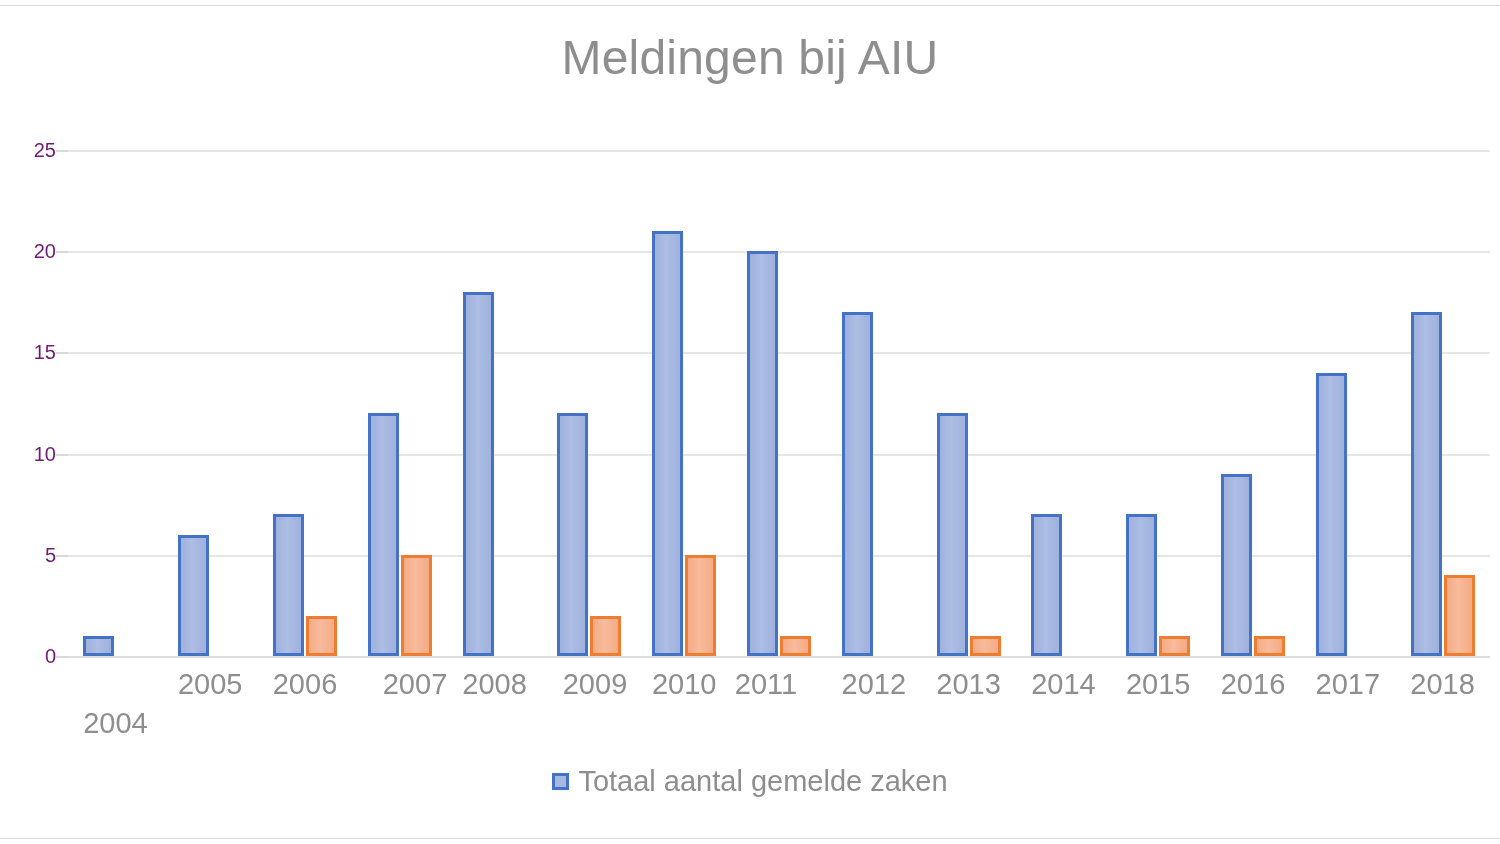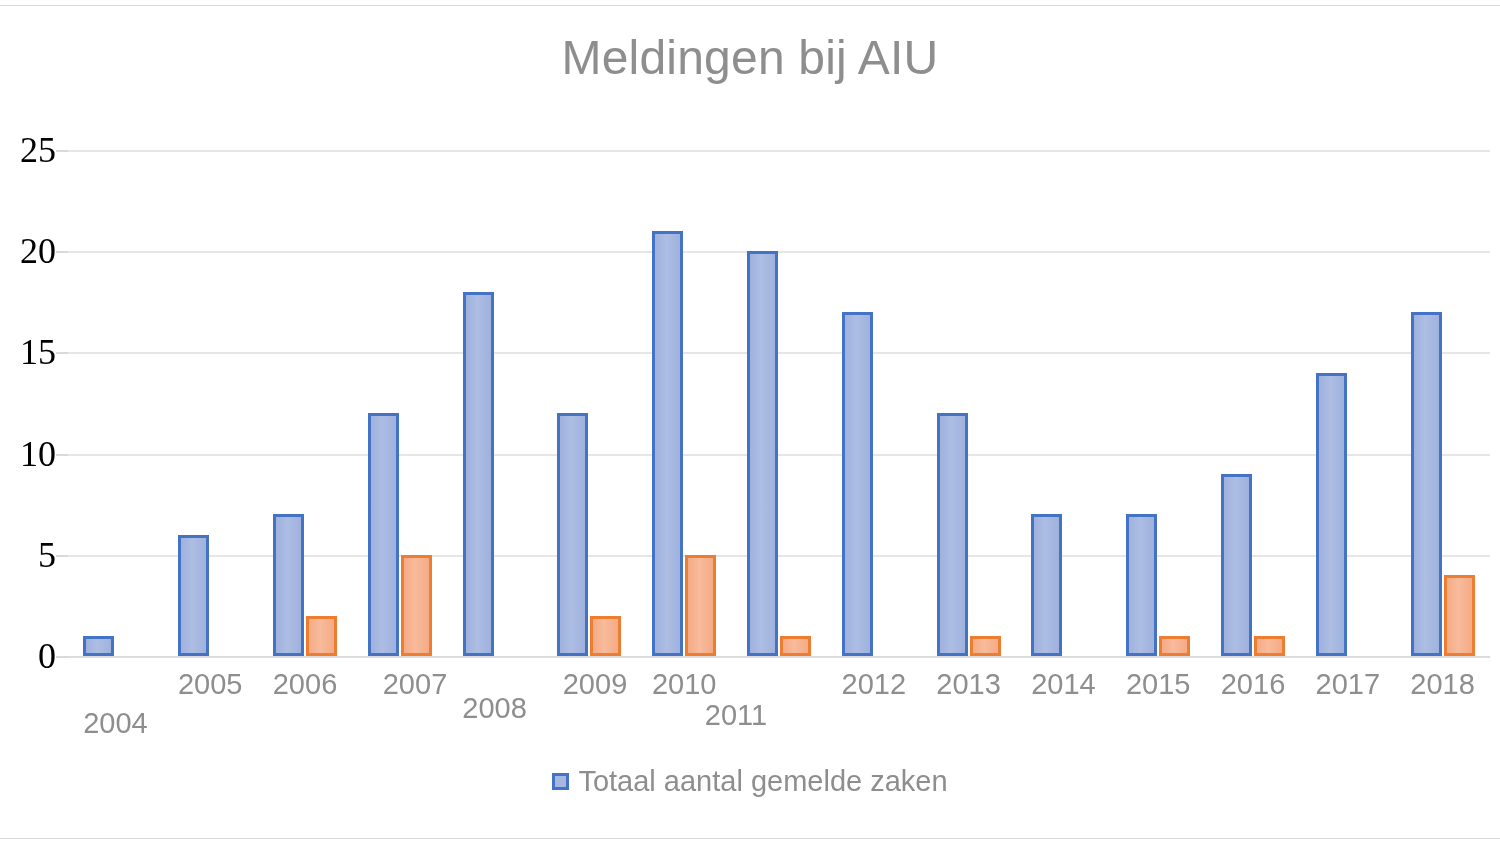--- a/index.html
+++ b/index.html
@@ -47,25 +47,24 @@
   }
   .axis-zero {
     position: absolute; left: 0; width: 100%;
     height: 2px; background: #dcdcdc; bottom: -2px;
   }
   .ytick-label {
     position: absolute;
     right: 1448px;           
     width: 52px;
     text-align: right;
-    font-size: 36px;
-    color: #000000;
+    font-size: 20px;
+    color: #701a75;
     transform: translateY(-50%);
     white-space: nowrap;
-    font-family: Liberation Serif, serif;
   }
   .ytick-mark {
     position: absolute;
     left: -12px; width: 12px; height: 2px;
     background: #d9d9d9;
   }
 
   .bars-layer {
     position: absolute; left: 0; bottom: 0; width: 100%; height: 100%;
   }
@@ -170,24 +169,24 @@
       <div class="ytick-label" style="top: 453.6px; left: 2px; right: auto; width: 54px;">10</div>
       <div class="ytick-label" style="top: 352.4px; left: 2px; right: auto; width: 54px;">15</div>
       <div class="ytick-label" style="top: 251.2px; left: 2px; right: auto; width: 54px;">20</div>
       <div class="ytick-label" style="top: 150px; left: 2px; right: auto; width: 54px;">25</div>
     </div>
   <div id="xlabels">
       <div class="xtick-label" style="left: 115.4px; margin-top: 39px;">2004</div>
       <div class="xtick-label" style="left: 210.2px;">2005</div>
       <div class="xtick-label" style="left: 305px;">2006</div>
       <div class="xtick-label" style="left: 415px;">2007</div>
-      <div class="xtick-label" style="left: 494.6px; margin-top: 24px;">2008</div>
+      <div class="xtick-label" style="left: 494.6px;">2008</div>
       <div class="xtick-label" style="left: 595px;">2009</div>
       <div class="xtick-label" style="left: 684.2px;">2010</div>
-      <div class="xtick-label" style="left: 736px; margin-top: 31px;">2011</div>
+      <div class="xtick-label" style="left: 766px;">2011</div>
       <div class="xtick-label" style="left: 873.8px;">2012</div>
       <div class="xtick-label" style="left: 968.6px;">2013</div>
       <div class="xtick-label" style="left: 1063.4px;">2014</div>
       <div class="xtick-label" style="left: 1158.2px;">2015</div>
       <div class="xtick-label" style="left: 1253px;">2016</div>
       <div class="xtick-label" style="left: 1347.8px;">2017</div>
       <div class="xtick-label" style="left: 1442.6px;">2018</div>
     </div>
 </div>
 

